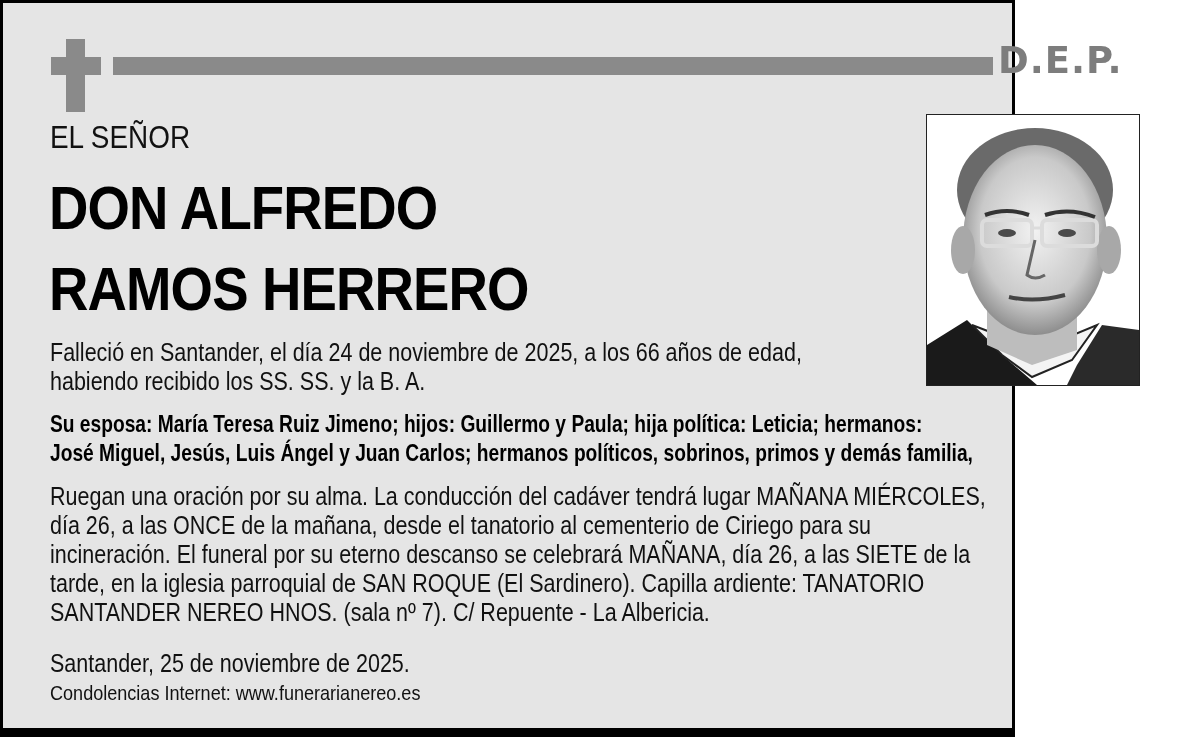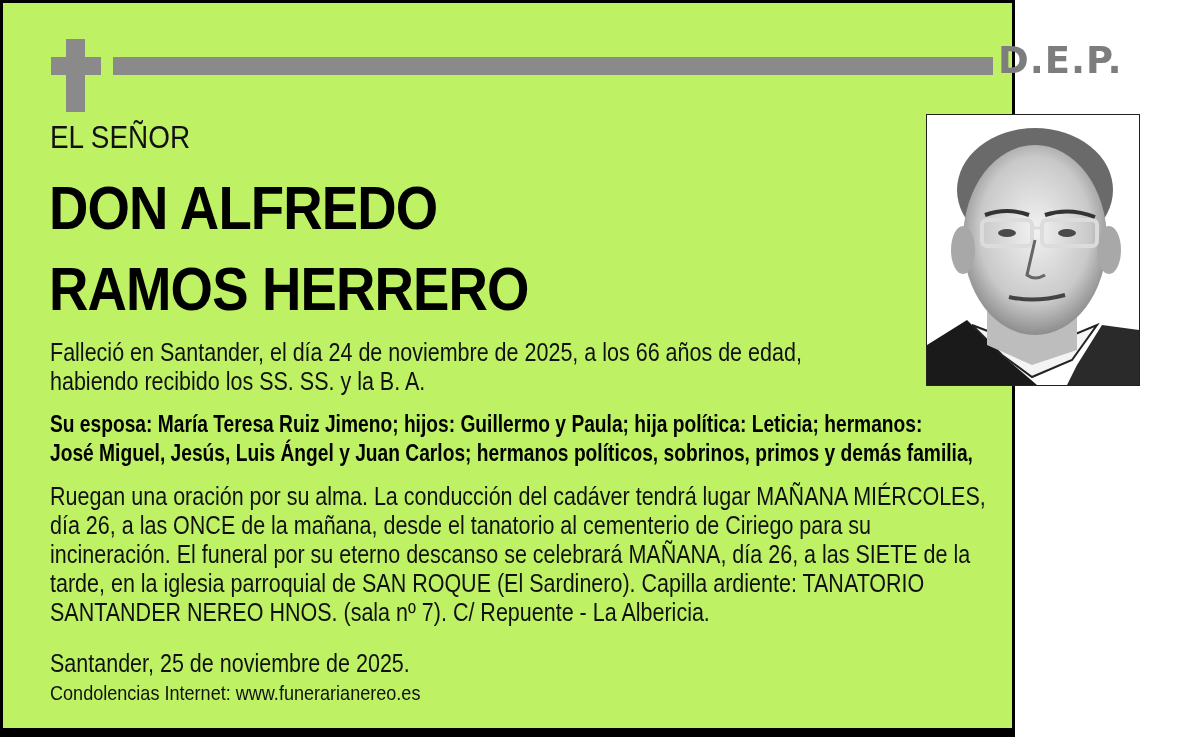--- a/index.html
+++ b/index.html
@@ -17,21 +17,21 @@
     }
     .frame {
       position: absolute;
       left: 0; top: 0;
       width: 1015px; height: 737px;
       box-sizing: border-box;
       border-top: 3px solid #000;
       border-left: 3px solid #000;
       border-right: 3px solid #000;
       border-bottom: 9px solid #000;
-      background: #bef264;
+      background: #e5e5e5;
     }
     .cross-v {
       position: absolute;
       left: 63px; top: 36px;
       width: 19px; height: 73px;
       background: #8a8a8a;
     }
     .cross-h {
       position: absolute;
       left: 48px; top: 54px;

